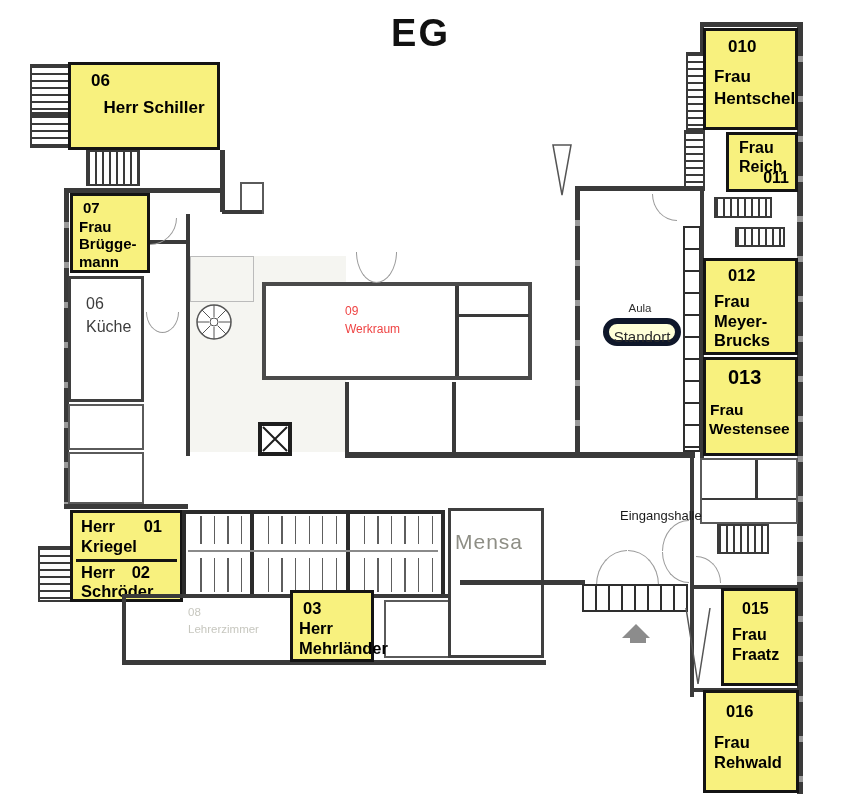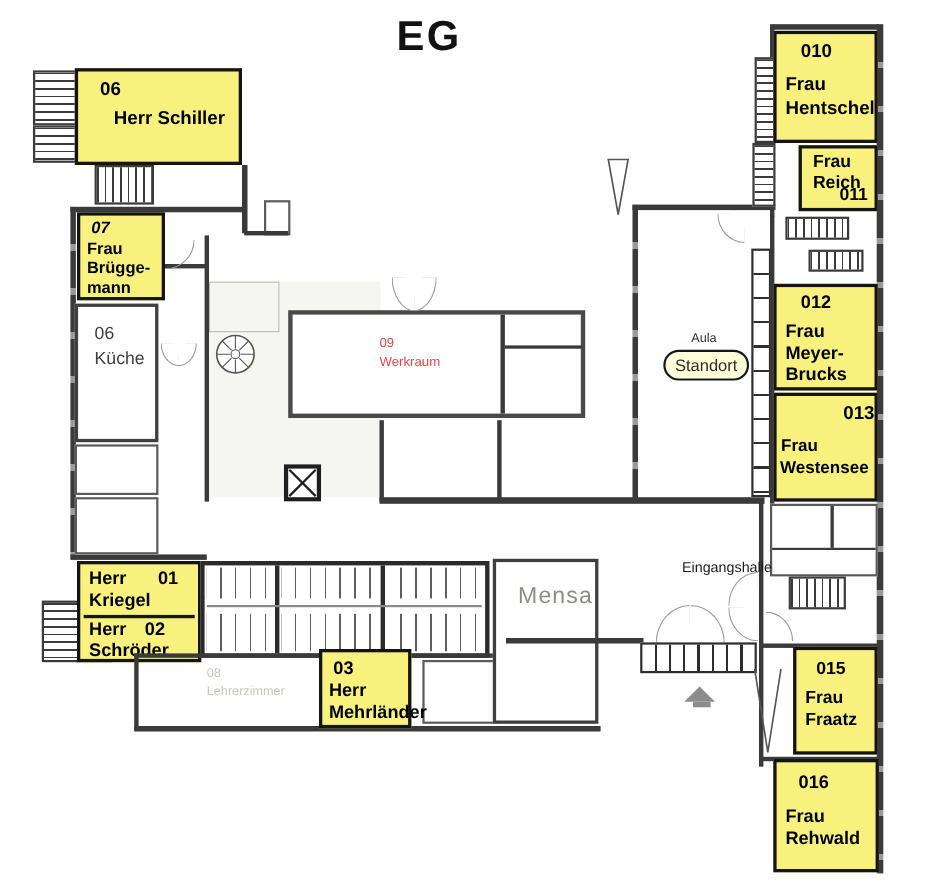--- a/index.html
+++ b/index.html
@@ -24,42 +24,42 @@
   .arc{position:absolute;border:1px solid #9a9a9a;}
   .stall{position:absolute;background-image:repeating-linear-gradient(90deg,transparent 0 12px,#5e5e5e 12px 13.5px);}
   .num-br{position:absolute;right:6px;bottom:2px;}
   .rowflex{display:flex;justify-content:space-between;padding:4px 18px 0 8px;}
 </style>
 </head>
 <body>
 
 <div id="plan">
 
-  <div class="abs" style="left:330px;top:12px;width:120px;text-align:center;font-size:38px;font-weight:700;color:#111;letter-spacing:2px;">EG</div>
+  <div class="abs" style="left:330px;top:12px;width:120px;text-align:right;font-size:38px;font-weight:700;color:#111;letter-spacing:2px;">EG</div>
 
   <div class="st-h" style="left:30px;top:64px;width:40px;height:50px;"></div>
   <div class="st-h" style="left:30px;top:114px;width:40px;height:34px;"></div>
   <div class="st-v" style="left:86px;top:150px;width:54px;height:36px;"></div>
   <div class="w" style="left:220px;top:150px;width:5px;height:62px;"></div>
   <div class="wroom2" style="left:240px;top:182px;width:24px;height:32px;"></div>
   <div class="w" style="left:222px;top:210px;width:40px;height:4px;"></div>
 
   <div class="room" style="left:68px;top:62px;width:152px;height:88px;font-size:17px;">
     <div class="rnum">06</div>
     <div style="padding:6px 0 0 20px;white-space:nowrap;text-align:center;">Herr Schiller</div>
   </div>
 
   <div class="w" style="left:64px;top:188px;width:160px;height:5px;"></div>
   <div class="ww-v" style="left:64px;top:188px;width:5px;height:320px;"></div>
   <div class="w" style="left:186px;top:214px;width:4px;height:242px;"></div>
   <div class="w" style="left:140px;top:240px;width:50px;height:4px;"></div>
   <div class="w" style="left:64px;top:504px;width:124px;height:5px;"></div>
 
   <div class="room" style="left:70px;top:193px;width:80px;height:80px;font-size:15px;line-height:1.18;">
-    <div style="padding:3px 0 0 10px;font-style:italic;">07</div>
+    <div style="padding:3px 0 0 10px;">07</div>
     <div style="padding:1px 0 0 6px;">Frau</div>
     <div style="padding:0 0 0 6px;">Brügge-</div>
     <div style="padding:0 0 0 6px;">mann</div>
   </div>
 
   <div class="wroom" style="left:68px;top:276px;width:76px;height:126px;border-color:#3f3f3f;"></div>
   <div class="abs" style="left:86px;top:292px;font-size:16px;color:#3d3d3d;line-height:1.45;">
     <div>06</div>
     <div>Küche</div>
   </div>
@@ -95,21 +95,21 @@
   <div class="w" style="left:345px;top:452px;width:350px;height:6px;"></div>
 
   <div class="w" style="left:575px;top:186px;width:130px;height:5px;"></div>
   <div class="ww-v" style="left:575px;top:186px;width:5px;height:270px;"></div>
   <svg class="abs" style="left:551px;top:143px;" width="22" height="56">
     <path d="M2 2 L11 52 L20 2 Z" fill="none" stroke="#555" stroke-width="1.5"></path>
   </svg>
   <div class="abs" style="left:683px;top:226px;width:18px;height:226px;border:2px solid #2e2e2e;background-color:#fff;
               background-image:repeating-linear-gradient(180deg,transparent 0 20px,#2e2e2e 20px 22px);"></div>
   <div class="abs" style="left:608px;top:302px;width:64px;text-align:center;font-size:11.5px;color:#2e2e2e;">Aula</div>
-  <div class="abs" style="left:603px;top:318px;width:78px;height:28px;background:#FFFFD8;border:2px solid #0f172a;border-radius:15px;
+  <div class="abs" style="left:603px;top:318px;width:78px;height:28px;background:#FFFFD8;border:6px solid #0f172a;border-radius:15px;
               text-align:center;line-height:25px;font-size:15px;color:#2b2b2b;">Standort</div>
   <div class="arc" style="left:652px;top:194px;width:24px;height:26px;border-radius:0 0 0 100%;border-top:none;border-right:none;"></div>
 
   <div class="w" style="left:703px;top:22px;width:96px;height:5px;"></div>
   <div class="ww-v" style="left:797px;top:22px;width:6px;height:772px;"></div>
   <div class="w" style="left:700px;top:22px;width:4px;height:175px;"></div>
   <div class="st-h" style="left:686px;top:52px;width:19px;height:78px;"></div>
   <div class="st-h" style="left:684px;top:130px;width:21px;height:58px;"></div>
 
   <div class="room" style="left:703px;top:28px;width:95px;height:102px;font-size:17px;line-height:1.3;">
@@ -129,21 +129,21 @@
   <div class="w" style="left:700px;top:196px;width:4px;height:262px;"></div>
 
   <div class="room" style="left:703px;top:258px;width:95px;height:97px;font-size:16.5px;line-height:1.2;">
     <div class="rnum" style="padding-left:22px;">012</div>
     <div style="padding:6px 0 0 8px;">Frau</div>
     <div style="padding:0 0 0 8px;">Meyer-</div>
     <div style="padding:0 0 0 8px;">Brucks</div>
   </div>
 
   <div class="room" style="left:703px;top:357px;width:95px;height:99px;font-size:15.5px;line-height:1.25;">
-    <div class="rnum" style="padding-left:22px;font-size:17px;text-align:right;">013</div>
+    <div class="rnum" style="padding-left:22px;font-size:20px;">013</div>
     <div style="padding:10px 0 0 4px;">Frau</div>
     <div style="padding:0 0 0 3px;">Westensee</div>
   </div>
 
   <div class="wroom2" style="left:700px;top:458px;width:98px;height:66px;"></div>
   <div class="w" style="left:755px;top:460px;width:3px;height:38px;"></div>
   <div class="w" style="left:702px;top:498px;width:94px;height:2px;"></div>
   <div class="st-v" style="left:717px;top:524px;width:52px;height:30px;"></div>
   <div class="w" style="left:690px;top:455px;width:4px;height:242px;"></div>
   <div class="w" style="left:690px;top:585px;width:110px;height:4px;"></div>
@@ -200,21 +200,21 @@
     <div>Lehrerzimmer</div>
   </div>
 
   <div class="room" style="left:290px;top:590px;width:84px;height:72px;font-size:16.5px;line-height:1.2;">
     <div style="padding:6px 0 0 10px;">03</div>
     <div style="padding:0 0 0 6px;">Herr</div>
     <div style="padding:0 0 0 6px;white-space:nowrap;">Mehrländer</div>
   </div>
 
   <div class="wroom" style="left:448px;top:508px;width:96px;height:150px;border-color:#3f3f3f;"></div>
-  <div class="abs" style="left:455px;top:530px;width:84px;text-align:right;font-size:21px;color:#8e8e85;letter-spacing:1px;">Mensa</div>
+  <div class="abs" style="left:455px;top:530px;width:84px;text-align:left;font-size:21px;color:#8e8e85;letter-spacing:1px;">Mensa</div>
 
   <div class="abs" style="left:620px;top:508px;font-size:13px;color:#1a1a1a;">Eingangshalle</div>
   <div class="arc" style="left:662px;top:520px;width:26px;height:30px;border-radius:100% 0 0 0;border-bottom:none;border-right:none;"></div>
   <div class="arc" style="left:662px;top:552px;width:26px;height:30px;border-radius:0 0 0 100%;border-top:none;border-right:none;"></div>
   <div class="arc" style="left:596px;top:550px;width:30px;height:34px;border-radius:100% 0 0 0;border-bottom:none;border-right:none;"></div>
   <div class="arc" style="left:628px;top:550px;width:30px;height:34px;border-radius:0 100% 0 0;border-bottom:none;border-left:none;"></div>
   <div class="w" style="left:460px;top:580px;width:125px;height:5px;"></div>
 
   <div class="abs" style="left:582px;top:584px;width:106px;height:28px;border:2px solid #2e2e2e;background-color:#fff;
               background-image:repeating-linear-gradient(90deg,transparent 0 11px,#2e2e2e 11px 13px);"></div>

